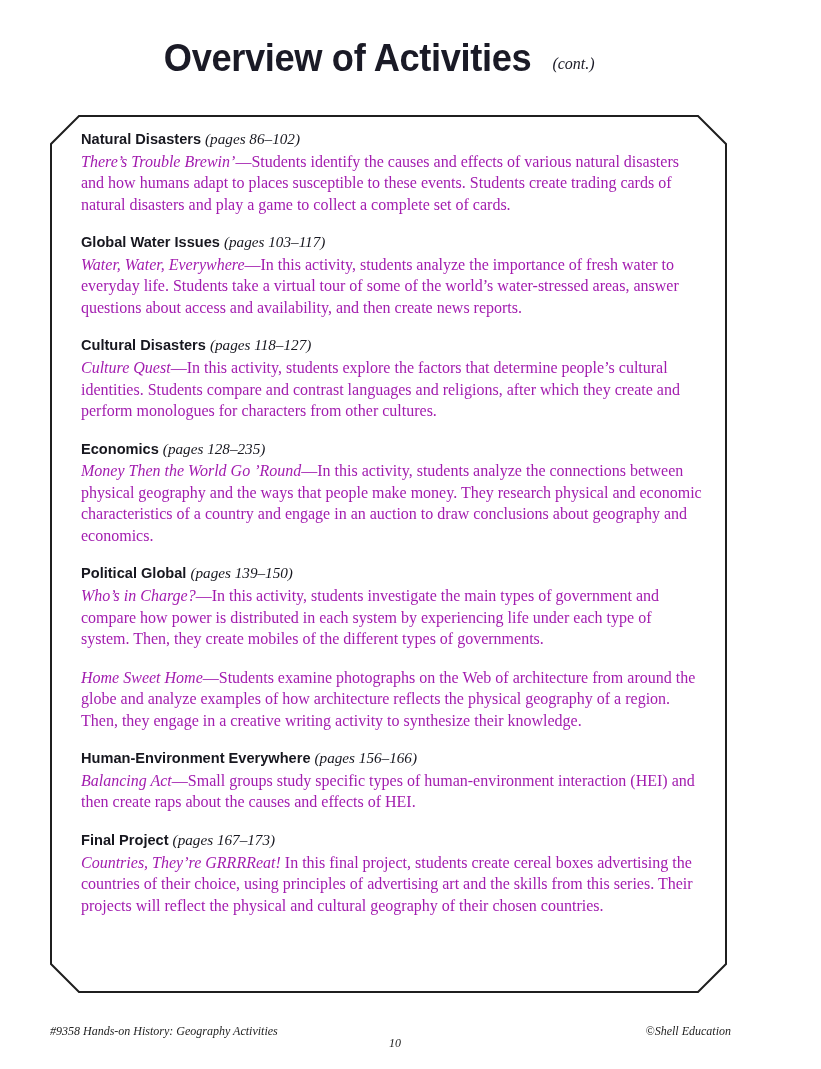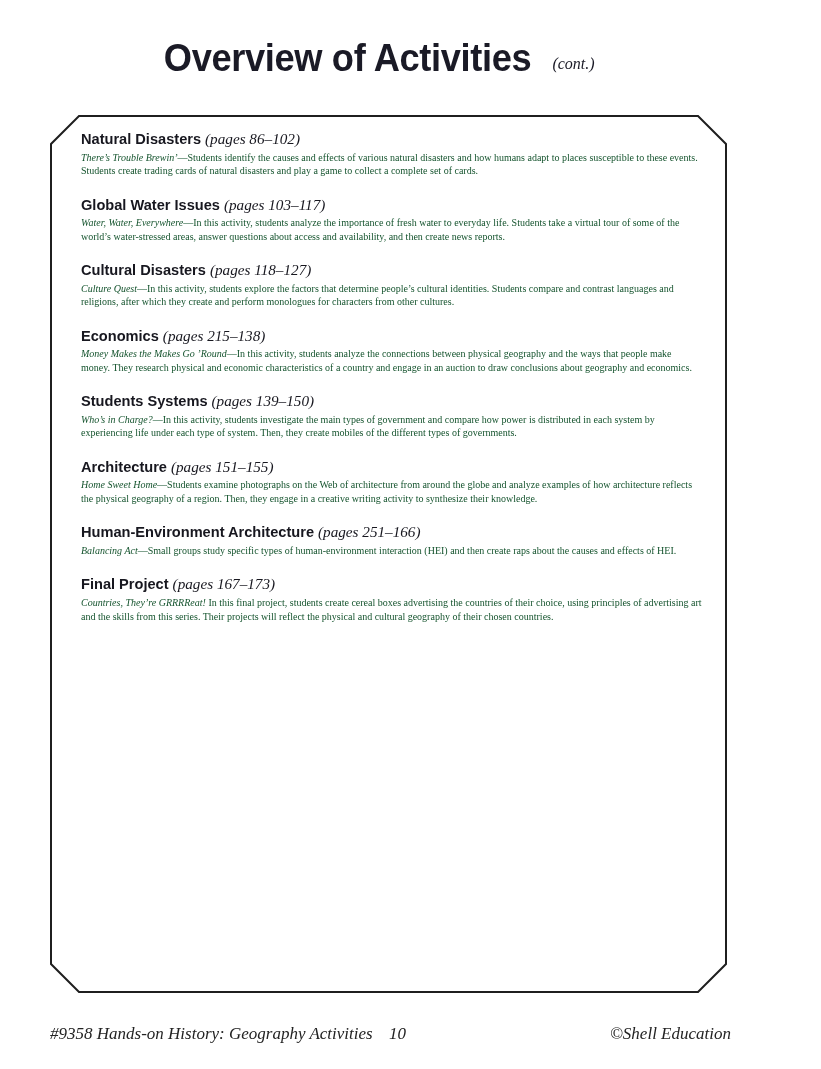--- a/index.html
+++ b/index.html
@@ -90,51 +90,51 @@
   .activity-pages {
     font-family: "Liberation Serif", serif;
     font-weight: normal;
     font-style: italic;
     font-size: 15.2px;
     color: #17171f;
     margin-left: 4px;
   }
   .activity-body {
     font-family: "Liberation Serif", serif;
-    font-size: 10px;
+    font-size: 16px;
     line-height: 1.345;
-    color: #14532d;
+    color: #a21caf;
     text-align: left;
   }
   .activity-name {
     font-style: italic;
   }
 
   
   .page-footer {
     position: absolute;
     left: 50px;
     top: 1024px;
     width: 681px;
     height: 20px;
     font-family: "Liberation Serif", serif;
     font-style: italic;
-    font-size: 17px;
+    font-size: 12px;
     color: #232323;
   }
   .footer-left {
     position: absolute;
     left: 0;
     top: 0;
     white-space: nowrap;
   }
   .footer-page {
     position: absolute;
     left: 339px;
-    top: 0;
+    top: 12px;
     white-space: nowrap;
   }
   .footer-right {
     position: absolute;
     right: 0;
     top: 0;
     white-space: nowrap;
     font-weight: normal;
   }
 </style>
@@ -174,48 +174,45 @@
       <div class="activity-heading">
         <span>Cultural Disasters</span><span class="activity-pages">(pages 118–127)</span>
       </div>
       <div class="activity-body">
         <span class="activity-name">Culture Quest</span><span>—</span><span>In this activity, students explore the factors that determine people’s cultural identities.  Students compare and contrast languages and religions, after which they create and perform monologues for characters from other cultures.</span>
       </div>
     </div>
 
     <div class="activity">
       <div class="activity-heading">
-        <span>Economics</span><span class="activity-pages">(pages 215–138)</span>
-      </div>
-      <div class="activity-body">
-        <span class="activity-name">Money Makes the Makes Go ’Round</span><span>—</span><span>In this activity, students analyze the connections between physical geography and the ways that people make money.  They research physical and economic characteristics of a country and engage in an auction to draw conclusions about geography and economics.</span>
-      </div>
-    </div>
-
-    <div class="activity">
-      <div class="activity-heading">
-        <span>Students Systems</span><span class="activity-pages">(pages 139–150)</span>
+        <span>Economics</span><span class="activity-pages">(pages 128–235)</span>
+      </div>
+      <div class="activity-body">
+        <span class="activity-name">Money Then the World Go ’Round</span><span>—</span><span>In this activity, students analyze the connections between physical geography and the ways that people make money.  They research physical and economic characteristics of a country and engage in an auction to draw conclusions about geography and economics.</span>
+      </div>
+    </div>
+
+    <div class="activity">
+      <div class="activity-heading">
+        <span>Political Global</span><span class="activity-pages">(pages 139–150)</span>
       </div>
       <div class="activity-body">
         <span class="activity-name">Who’s in Charge?</span><span>—</span><span>In this activity, students investigate the main types of government and compare how power is distributed in each system by experiencing life under each type of system.  Then, they create mobiles of the different types of governments.</span>
       </div>
     </div>
 
     <div class="activity">
-      <div class="activity-heading">
-        <span>Architecture</span><span class="activity-pages">(pages 151–155)</span>
-      </div>
       <div class="activity-body">
         <span class="activity-name">Home Sweet Home</span><span>—</span><span>Students examine photographs on the Web of architecture from around the globe and analyze examples of how architecture reflects the physical geography of a region.  Then, they engage in a creative writing activity to synthesize their knowledge.</span>
       </div>
     </div>
 
     <div class="activity">
       <div class="activity-heading">
-        <span>Human-Environment Architecture</span><span class="activity-pages">(pages 251–166)</span>
+        <span>Human-Environment Everywhere</span><span class="activity-pages">(pages 156–166)</span>
       </div>
       <div class="activity-body">
         <span class="activity-name">Balancing Act</span><span>—</span><span>Small groups study specific types of human-environment interaction (HEI) and then create raps about the causes and effects of HEI.</span>
       </div>
     </div>
 
     <div class="activity">
       <div class="activity-heading">
         <span>Final Project</span><span class="activity-pages">(pages 167–173)</span>
       </div>

